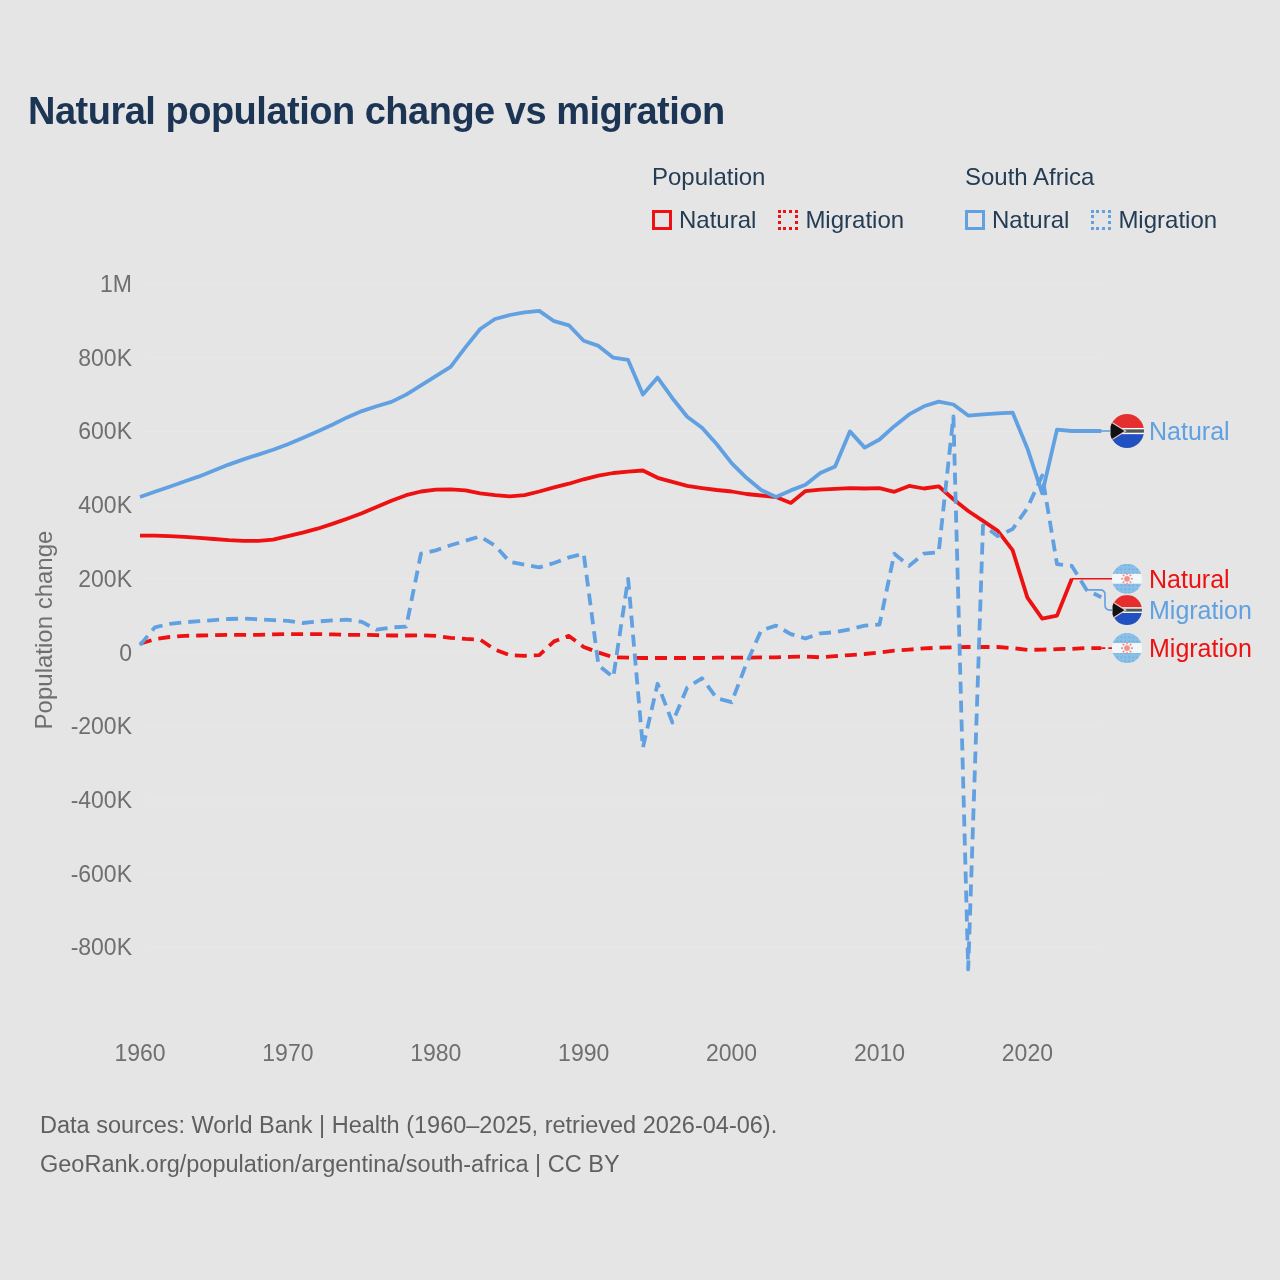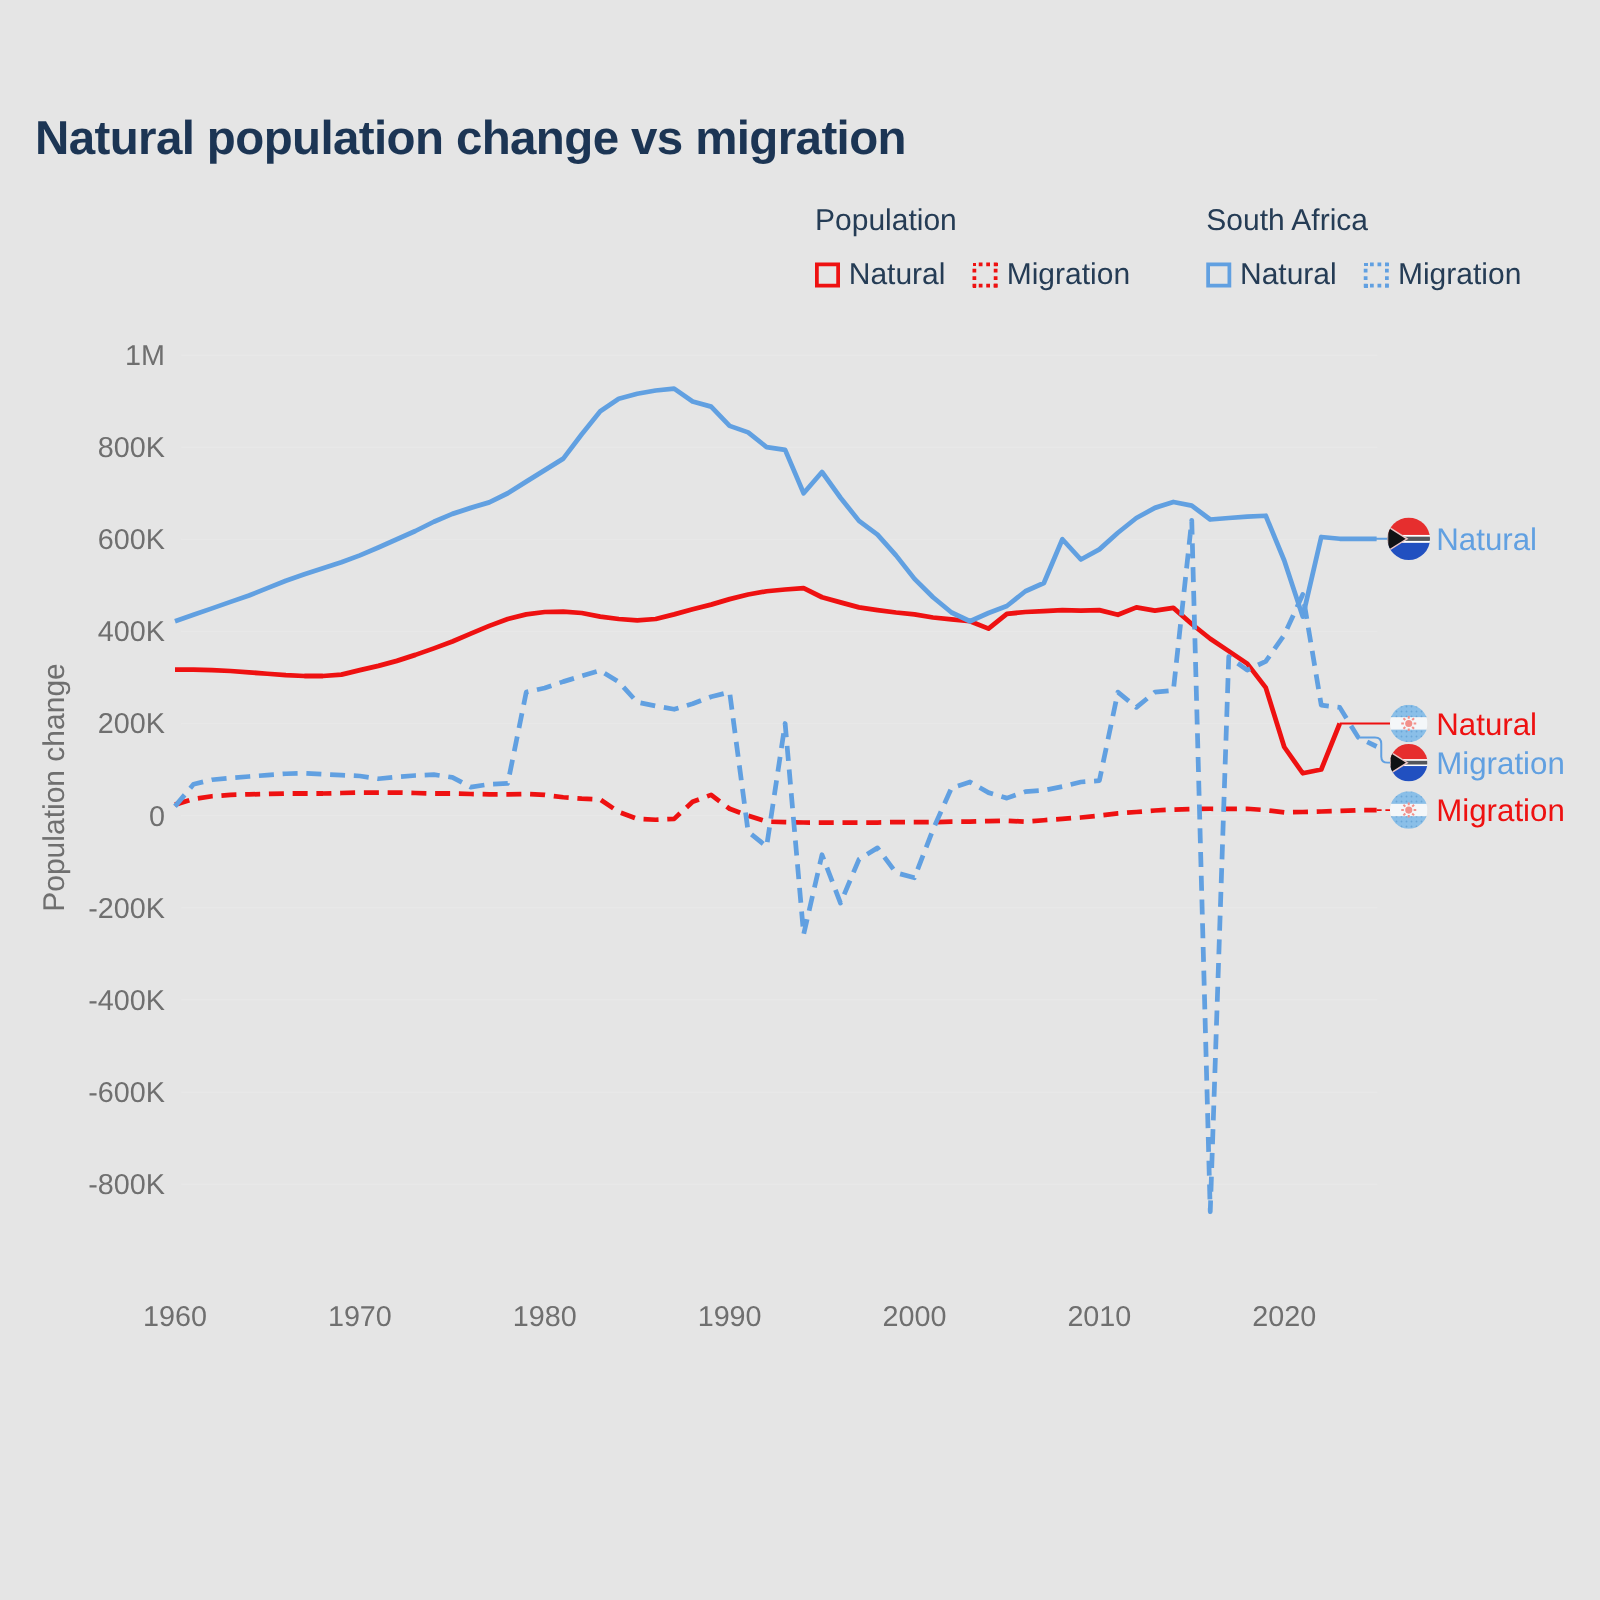--- a/index.html
+++ b/index.html
@@ -161,14 +161,18 @@
           <line x1="1124.2422835533725" y1="650.8357164466275" x2="1122.7573593128807" y2="652.3206406871193" stroke="#f2908a" stroke-width="1.6"></line>
           <line x1="1123.1" y1="648.078" x2="1121" y2="648.078" stroke="#f2908a" stroke-width="1.6"></line>
           <line x1="1124.2422835533725" y1="645.3202835533724" x2="1122.7573593128807" y2="643.8353593128807" stroke="#f2908a" stroke-width="1.6"></line>
           <line x1="1127" y1="644.178" x2="1127" y2="642.078" stroke="#f2908a" stroke-width="1.6"></line>
           <line x1="1129.7577164466275" y1="645.3202835533724" x2="1131.2426406871193" y2="643.8353593128807" stroke="#f2908a" stroke-width="1.6"></line>
         </g>
       </g>
       <text x="1149" y="657.078" class="ann" fill="#ee1111">Migration</text>
     </svg>
 
+  <div class="footer">
+    <div>Data sources: World Bank | Health (1960–2025, retrieved 2026-04-06).</div>
+    <div>GeoRank.org/population/argentina/south-africa | CC BY</div>
+  </div>
 
 </div>
 
 </body></html>

